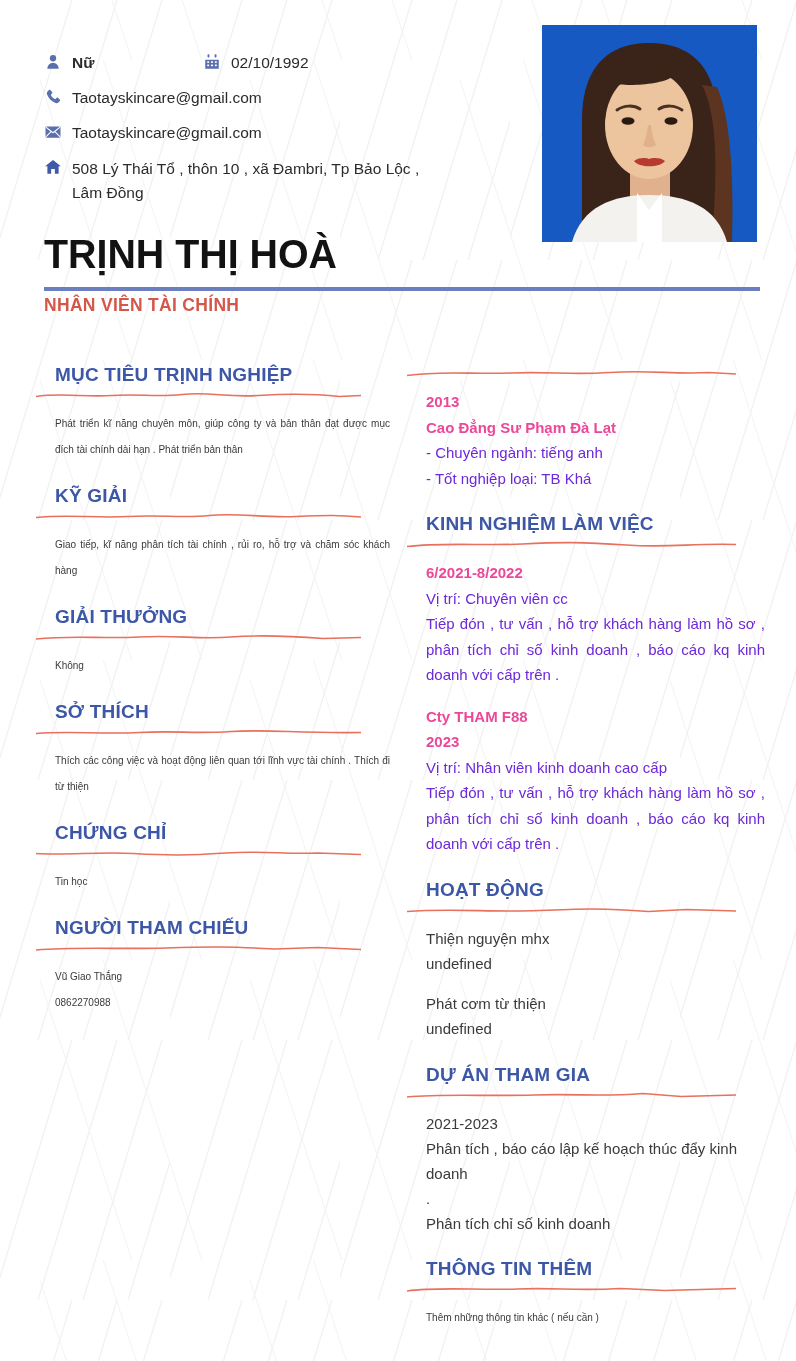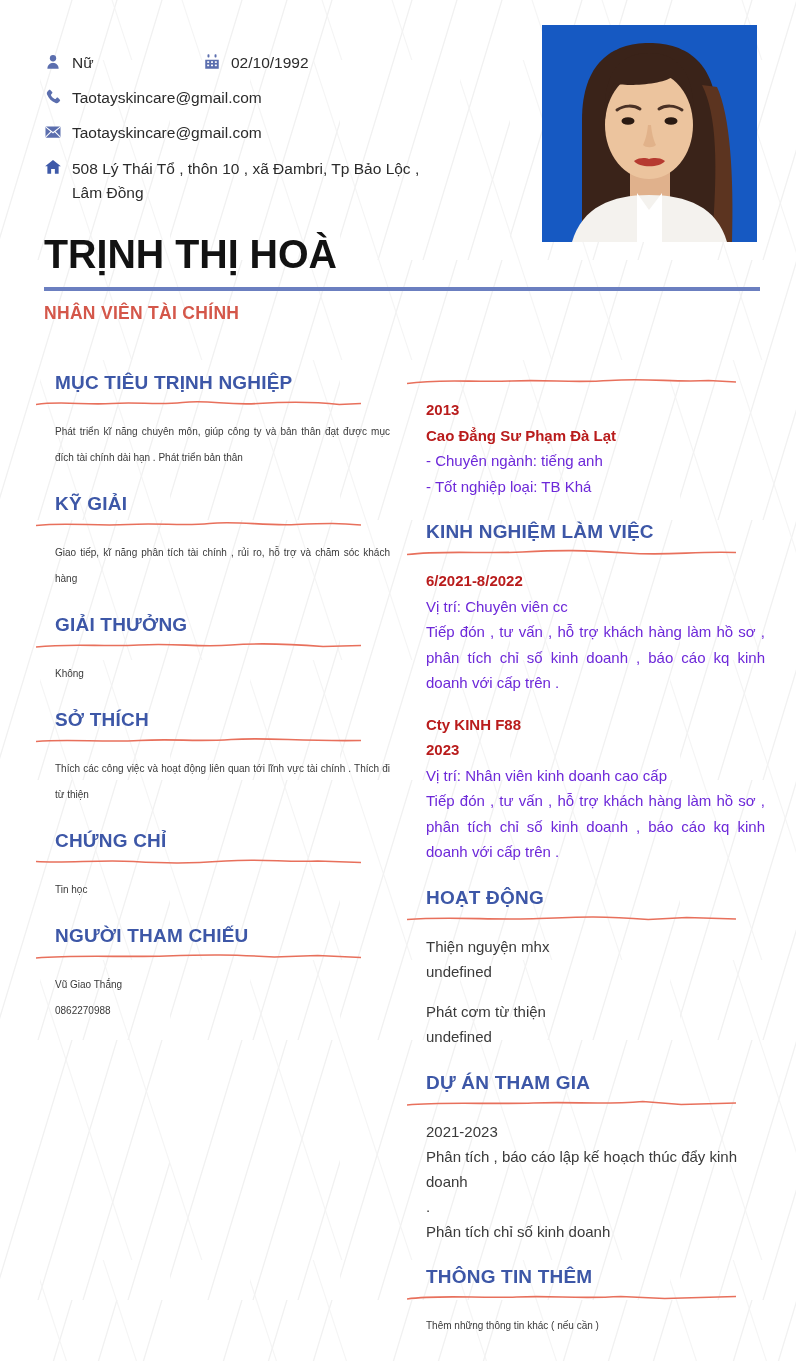--- a/index.html
+++ b/index.html
@@ -10,49 +10,49 @@
     background:#ffffff; overflow:hidden; color:#3a3a3a;
   }
   .bg-pattern { position:absolute; inset:0; z-index:0; pointer-events:none; }
   .content { position:relative; z-index:1; }
 
   
   .contact { padding:52px 0 0 44px; width:500px; }
   .contact-row { display:flex; align-items:flex-start; margin-bottom:14px; }
   .contact-row .icon { width:18px; height:18px; flex:0 0 18px; margin-right:10px; margin-top:1px; }
   .contact-pair { display:flex; }
-  .pair-left { display:flex; width:159px; }
+  .pair-left { display:flex; width:159px;font-weight:bold; }
   .pair-right { display:flex; }
   .contact-text { font-size:15.5px; color:#2b2b2b; line-height:21px; }
   .address-text { width:372px; line-height:24px; }
 
   
   .photo { position:absolute; left:542px; top:25px; width:215px; height:217px; z-index:2; }
   .photo svg { display:block; width:100%; height:100%; }
 
   
   .name {
     margin:26px 36px 0 44px; font-size:41px; font-weight:bold; color:#121212;
     letter-spacing:0px; transform:scaleX(.96); transform-origin:left;
   }
   .name-divider { margin:9px 36px 0 44px; height:4px; background:#6b7fc0; }
-  .job-title { margin:12px 36px 0 44px; font-size:17.5px; font-weight:bold; color:#d4574a; letter-spacing:.3px; }
+  .job-title { margin:4px 36px 0 44px; font-size:17.5px; font-weight:bold; color:#d4574a; letter-spacing:.3px; }
 
   
   .columns { display:flex; margin-top:48px; padding:0 31px 0 55px; }
   .col-left  { width:335px; flex:0 0 335px; }
   .col-right { flex:1; margin-left:36px; }
 
   .section { margin-bottom:22px; }
   .sec-title { font-size:19px; font-weight:bold; color:#3d57a7; letter-spacing:.2px; }
   .sec-underline { display:block; width:calc(100% - 10px); height:9px; margin:4px 0 0 -19px; }
   .sec-underline path { fill:none; stroke:#e8705c; stroke-width:1.6; }
   .sec-body { margin-top:12px; font-size:10px; line-height:26px; color:#3a3a3a; text-align:justify; }
   .sec-body.nojust { text-align:left; }
-  .bold-line { font-weight:bold; color:#b91c1c; }
+  .bold-line { font-weight:bold; color:#ec4899; }
   .plain-line { font-weight:normal; color:#6d28d9; }
   .entry { margin-top:12px; font-size:15px; line-height:25.5px; }
   .entry .desc { text-align:justify; }
   .group { margin-top:12px; font-size:15px; line-height:25.5px; }
   .group + .group { margin-top:14px; }
 </style>
 </head>
 <body>
 
 <div class="page">
@@ -240,21 +240,21 @@
           <div class="sec-title">KINH NGHIỆM LÀM VIỆC</div>
           <svg class="sec-underline" viewBox="0 0 300 9" preserveAspectRatio="none">
               <path d="M0,7.5 C35,3 70,7 105,5 S160,3 200,6 S260,4 300,5.5"></path>
             </svg>
           <div class="entry">
             <div class="bold-line">6/2021-8/2022</div>
             <div class="plain-line">Vị trí: Chuyên viên cc</div>
             <div class="plain-line desc">Tiếp đón , tư vấn , hỗ trợ khách hàng làm hồ sơ , phân tích chỉ số kinh doanh , báo cáo kq kinh doanh với cấp trên .</div>
           </div>
           <div class="entry" style="margin-top:16px">
-            <div class="bold-line">Cty KINH F88</div>
+            <div class="bold-line">Cty THAM F88</div>
             <div class="bold-line">2023</div>
             <div class="plain-line">Vị trí: Nhân viên kinh doanh cao cấp</div>
             <div class="plain-line desc">Tiếp đón , tư vấn , hỗ trợ khách hàng làm hồ sơ , phân tích chỉ số kinh doanh , báo cáo kq kinh doanh với cấp trên .</div>
           </div>
         </div>
 
         <div class="section">
           <div class="sec-title">HOẠT ĐỘNG</div>
           <svg class="sec-underline" viewBox="0 0 300 9" preserveAspectRatio="none">
               <path d="M0,6.5 C40,3 80,7.5 120,5.5 S180,3 220,6.5 L255,4.5 L300,6"></path>

